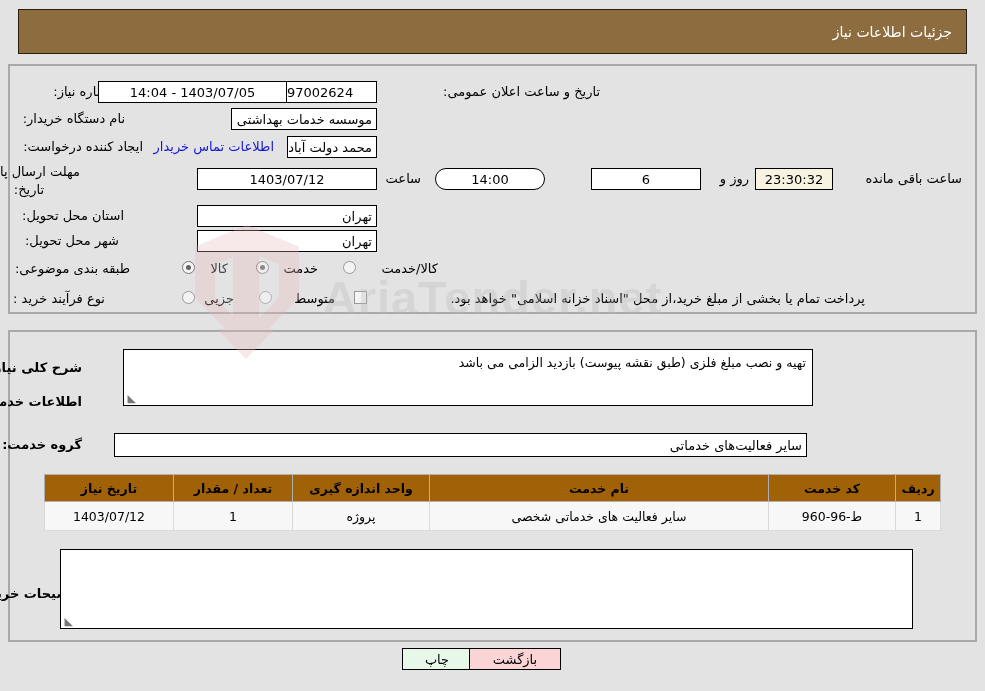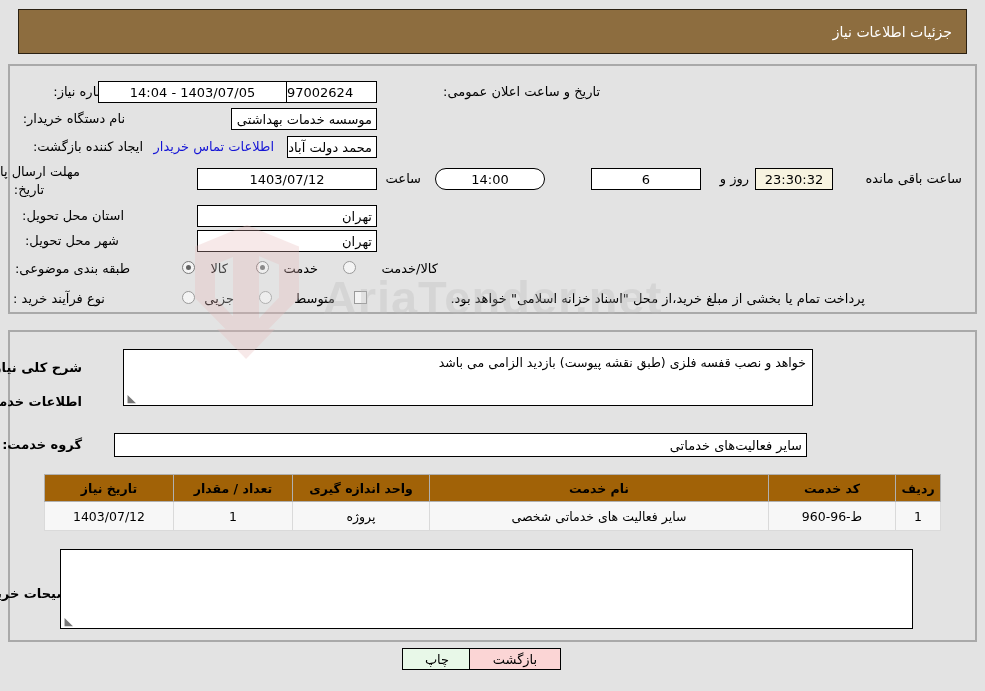--- a/index.html
+++ b/index.html
@@ -266,21 +266,21 @@
   </div>
 
   <div class="lbl" style="top:84px; right:870px; width:105px;">شماره نیاز:</div>
   <div class="fld" style="top:81px; right:608px; width:180px;">1103094897002624</div>
   <div class="lbl" style="top:84px; right:385px; width:210px; text-align:right;">تاریخ و ساعت اعلان عمومی:</div>
   <div class="fld" style="top:81px; right:698px; left:98px; width:auto;">1403/07/05 - 14:04</div>
 
   <div class="lbl" style="top:111px; right:860px; width:115px;">نام دستگاه خریدار:</div>
   <div class="fld right" style="top:108px; right:608px; left:231px;">موسسه خدمات بهداشتی درمانی میلاد سلامت تهران</div>
 
-  <div class="lbl" style="top:139px; right:842px; width:133px;">ایجاد کننده بازگشت:</div>
+  <div class="lbl" style="top:139px; right:842px; width:133px;">ایجاد کننده درخواست:</div>
   <div class="fld right" style="top:136px; right:608px; left:287px;">محمد دولت آبادی کاربرداز موسسه خدمات بهداشتی درمانی میلاد سلامت تهران</div>
   <a class="link" style="top:139px; right:711px;" href="#">اطلاعات تماس خریدار</a>
 
   <div class="lbl" style="top:164px; right:905px; width:70px; text-align:right;">مهلت ارسال پاسخ: تا</div>
   <div class="lbl" style="top:182px; right:941px; width:34px; text-align:right;">تاریخ:</div>
   <div class="fld" style="top:168px; right:608px; width:180px;">1403/07/12</div>
   <div class="lbl" style="top:171px; right:564px;">ساعت</div>
   <div class="fld" style="top:168px; right:440px; width:110px;border-radius:11px;">14:00</div>
   <div class="fld" style="top:168px; right:284px; width:110px;">6</div>
   <div class="lbl" style="top:171px; right:236px;">روز و</div>
@@ -306,21 +306,21 @@
   <div class="lbl" style="top:291px; right:751px;">جزیی</div>
   <div class="radio" style="top:291px; right:713px;"></div>
   <div class="lbl" style="top:291px; right:650px;">متوسط</div>
   <div class="chk" style="top:291px; right:618px;"></div>
   <div class="lbl" style="top:291px; right:120px;">پرداخت تمام یا بخشی از مبلغ خرید،از محل "اسناد خزانه اسلامی" خواهد بود.</div>
 
   <div class="panel" id="panel-mid"></div>
 
   <div class="lbl-b" style="top:360px; right:903px;">شرح کلی نیاز:</div>
   <div class="ta" style="top:349px; right:172px; left:123px; height:57px;">
-    <span>خواهد و نصب قفسه فلزی (طبق نقشه پیوست) بازدید الزامی می باشد</span>
+    <span>تهیه و نصب مبلغ فلزی (طبق نقشه پیوست) بازدید الزامی می باشد</span>
     <span class="grip">◣</span>
   </div>
 
   <div class="lbl-b" style="top:394px; right:903px;">اطلاعات خدمات مورد نیاز</div>
 
   <div class="lbl-b" style="top:437px; right:903px;">گروه خدمت:</div>
   <div class="fld right" style="top:433px; right:178px; left:114px; height:24px; line-height:21px;">سایر فعالیت‌های خدماتی</div>
 
   <div class="tbl-wrap">
     <table class="grid">

